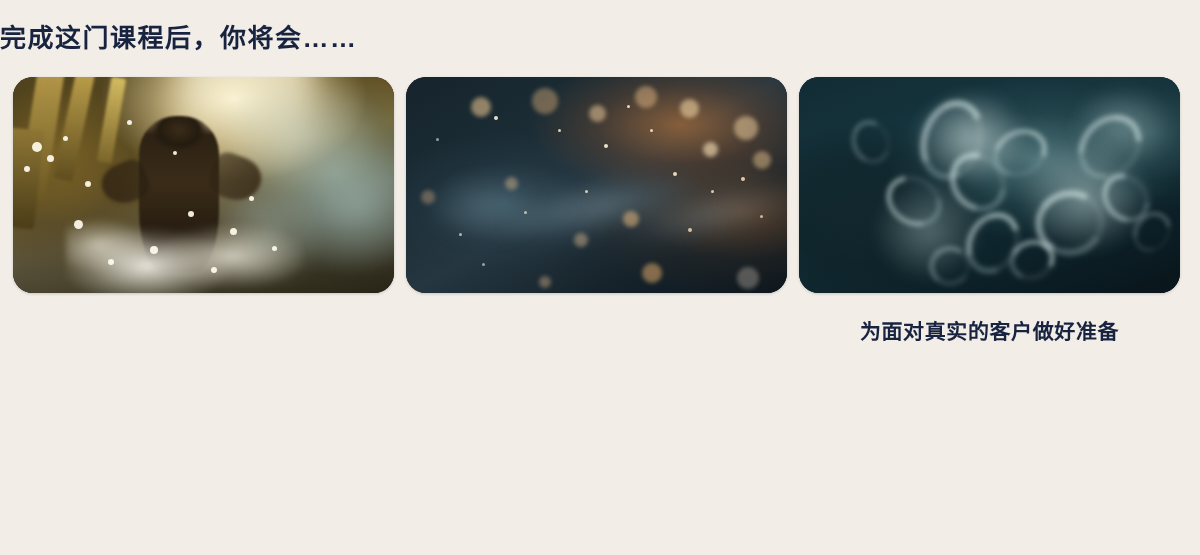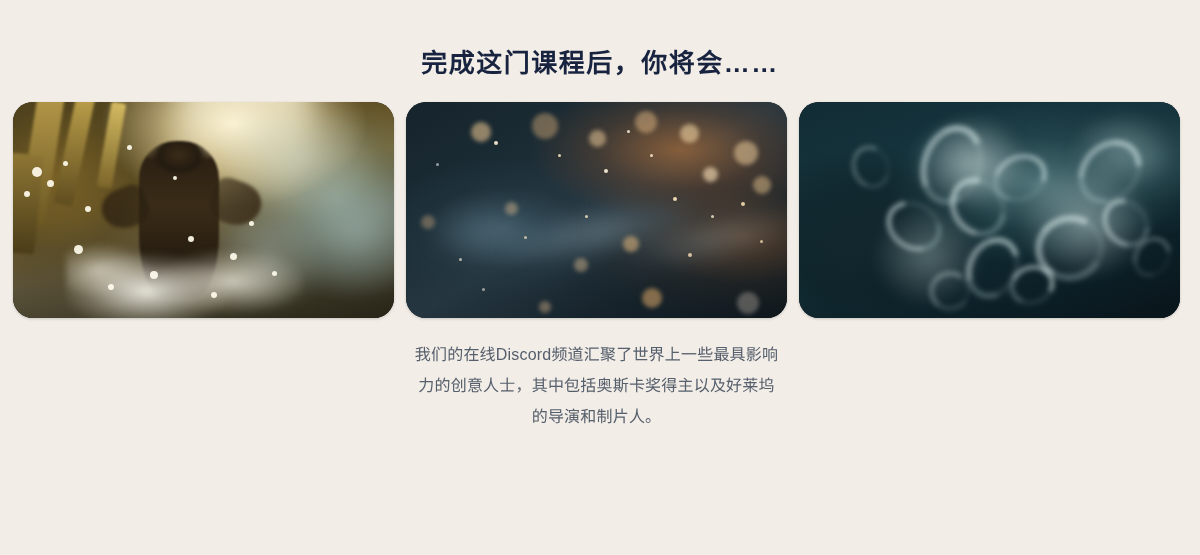--- a/index.html
+++ b/index.html
@@ -19,27 +19,26 @@
 
   .section {
     width: 1200px;
     height: 555px;
     position: relative;
     background: #f2ede7;
   }
 
   
   .section-heading {
-    text-align: center;
     font-size: 26px;
     font-weight: 700;
     color: #17233f;
     letter-spacing: 1.5px;
     line-height: 1.2;
-    padding-top: 48px;
+    padding-top: 23px;
     padding-bottom: 0;
     white-space: nowrap;
   }
 
   
   .cards-row {
     display: flex;
     gap: 12px;
     padding: 0 13px;
     margin-top: 23px;
@@ -297,21 +296,20 @@
           <b class="spark" style="left:47%;top:52%;width:3px;height:3px;background:rgba(255,236,202,0.8);"></b>
           <b class="spark" style="left:31%;top:62%;width:3px;height:3px;background:rgba(250,230,200,0.7);"></b>
           <b class="spark" style="left:14%;top:72%;width:3px;height:3px;background:rgba(242,232,214,0.7);"></b>
           <b class="spark" style="left:74%;top:70%;width:4px;height:4px;background:rgba(252,226,186,0.8);"></b>
           <b class="spark" style="left:8%;top:28%;width:3px;height:3px;background:rgba(230,236,238,0.6);"></b>
           <b class="spark" style="left:93%;top:64%;width:3px;height:3px;background:rgba(252,224,184,0.75);"></b>
           <b class="spark" style="left:58%;top:13%;width:3px;height:3px;background:rgba(255,246,224,0.85);"></b>
           <b class="spark" style="left:20%;top:86%;width:3px;height:3px;background:rgba(236,234,228,0.6);"></b>
         </div>
       </div>
-      <p class="card-body">我们的在线Discord频道汇聚了世界上一些最具影响力的创意人士，其中包括奥斯卡奖得主以及好莱坞的导演和制片人。</p>
     </div>
 
     <div class="card">
       <div class="card-thumb">
         <div class="art art-smoke">
           <span class="puff" style="left:30%;top:6%;width:30%;height:44%;background:radial-gradient(ellipse at 50% 50%, rgba(234,246,242,0.55), rgba(200,226,224,0) 70%);"></span>
           <span class="puff" style="left:58%;top:30%;width:34%;height:52%;background:radial-gradient(ellipse at 50% 50%, rgba(222,240,238,0.45), rgba(190,218,218,0) 72%);"></span>
           <span class="puff" style="left:20%;top:48%;width:28%;height:46%;background:radial-gradient(ellipse at 50% 50%, rgba(212,234,232,0.35), rgba(180,210,210,0) 74%);"></span>
           <span class="puff" style="left:72%;top:4%;width:26%;height:38%;background:radial-gradient(ellipse at 50% 50%, rgba(206,230,230,0.32), rgba(170,204,206,0) 74%);"></span>
 
@@ -322,16 +320,17 @@
           <span class="curl" style="left:74%;top:16%;width:58px;height:70px;border-width:6px;transform:rotate(42deg);"></span>
           <span class="curl" style="left:24%;top:44%;width:48px;height:58px;border-width:5px;transform:rotate(-58deg);"></span>
           <span class="curl" style="left:44%;top:62%;width:52px;height:64px;border-width:6px;transform:rotate(26deg);"></span>
           <span class="curl" style="left:80%;top:44%;width:44px;height:52px;border-width:5px;transform:rotate(-40deg);"></span>
           <span class="curl" style="left:56%;top:74%;width:40px;height:46px;border-width:5px;transform:rotate(70deg);"></span>
           <span class="curl" style="left:14%;top:20%;width:38px;height:44px;border-width:4px;transform:rotate(-22deg);opacity:0.6;"></span>
           <span class="curl" style="left:88%;top:62%;width:36px;height:42px;border-width:4px;transform:rotate(34deg);opacity:0.55;"></span>
           <span class="curl" style="left:34%;top:78%;width:42px;height:40px;border-width:5px;transform:rotate(-8deg);opacity:0.6;"></span>
         </div>
       </div>
+      <h3 class="card-title">为面对真实的客户做好准备</h3>
     </div>
 
   </div>
 </div>
 
 </body></html>

